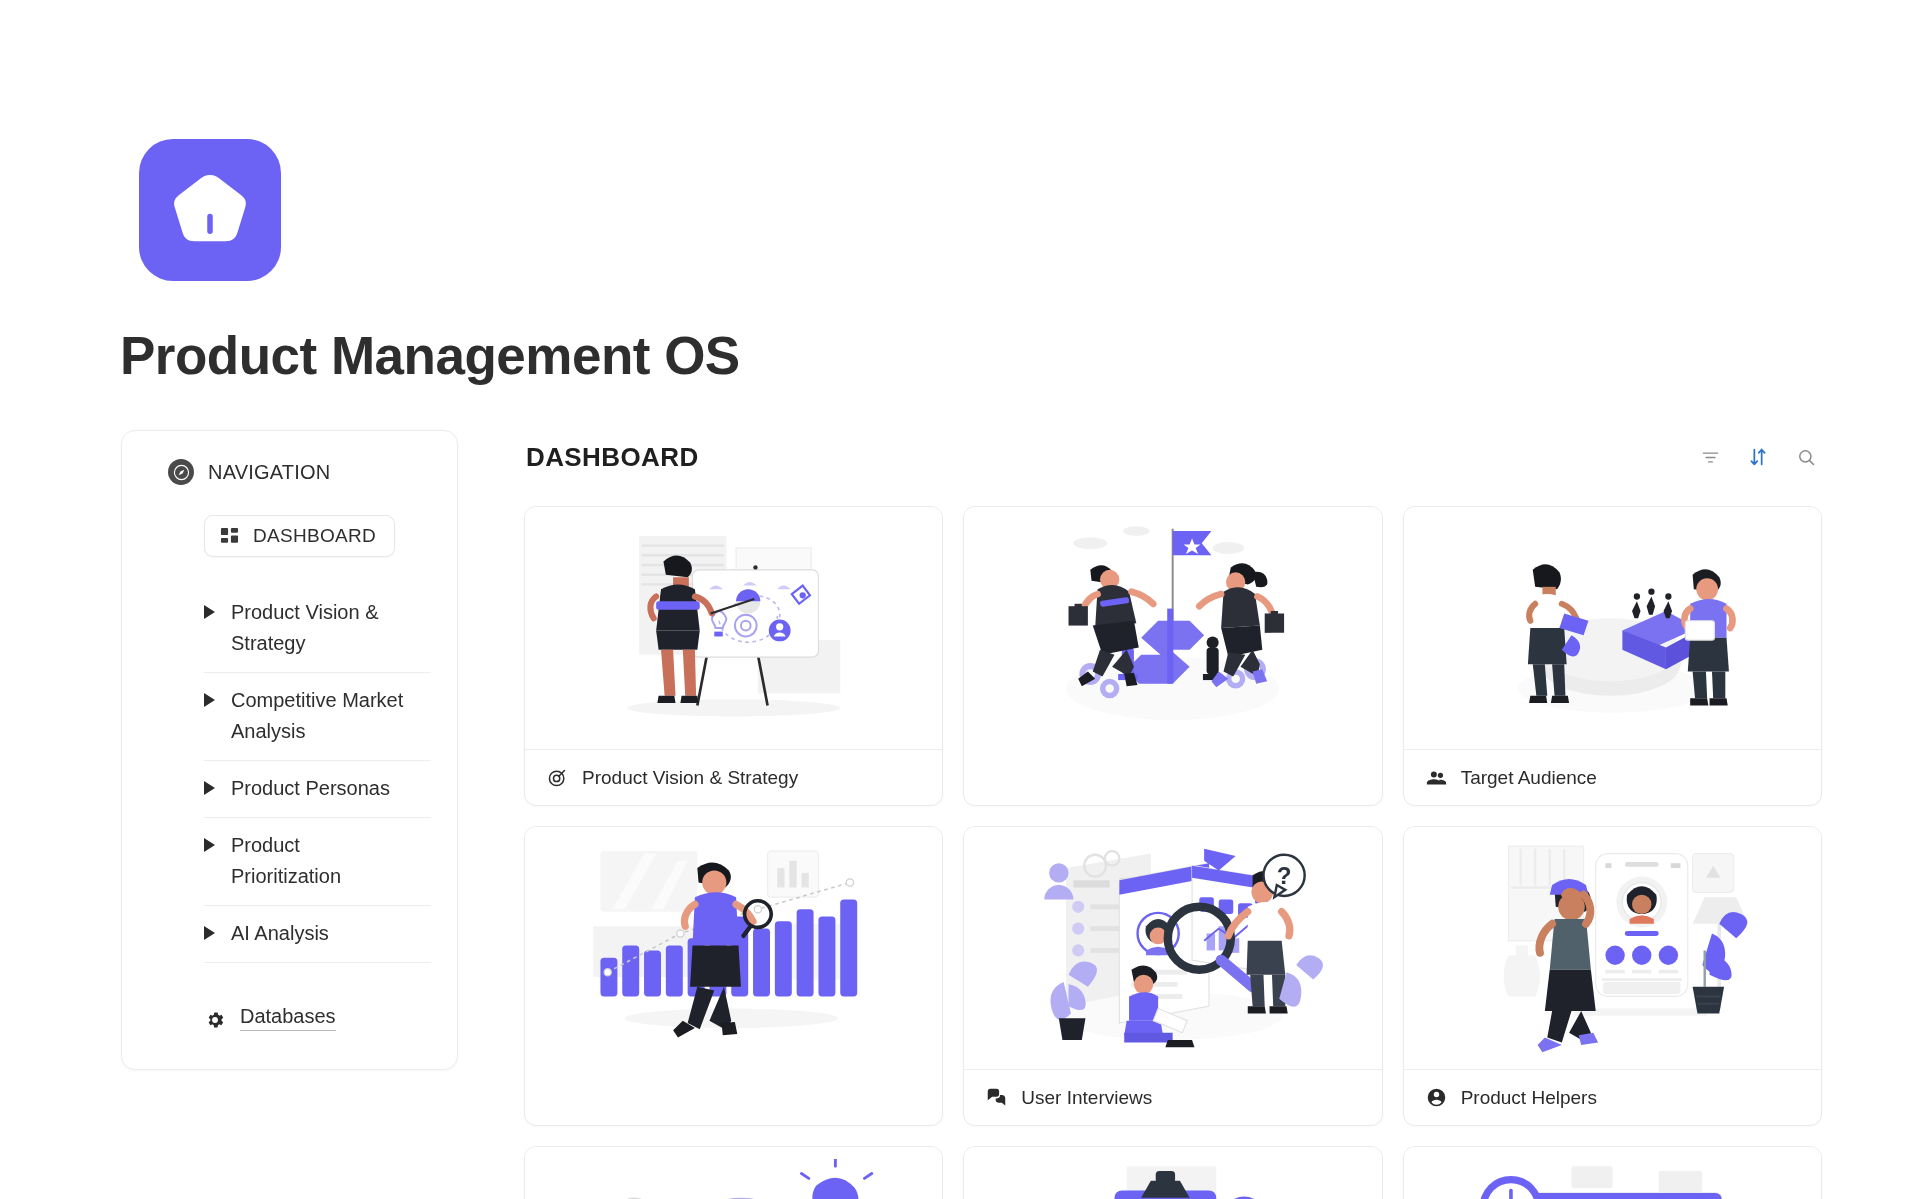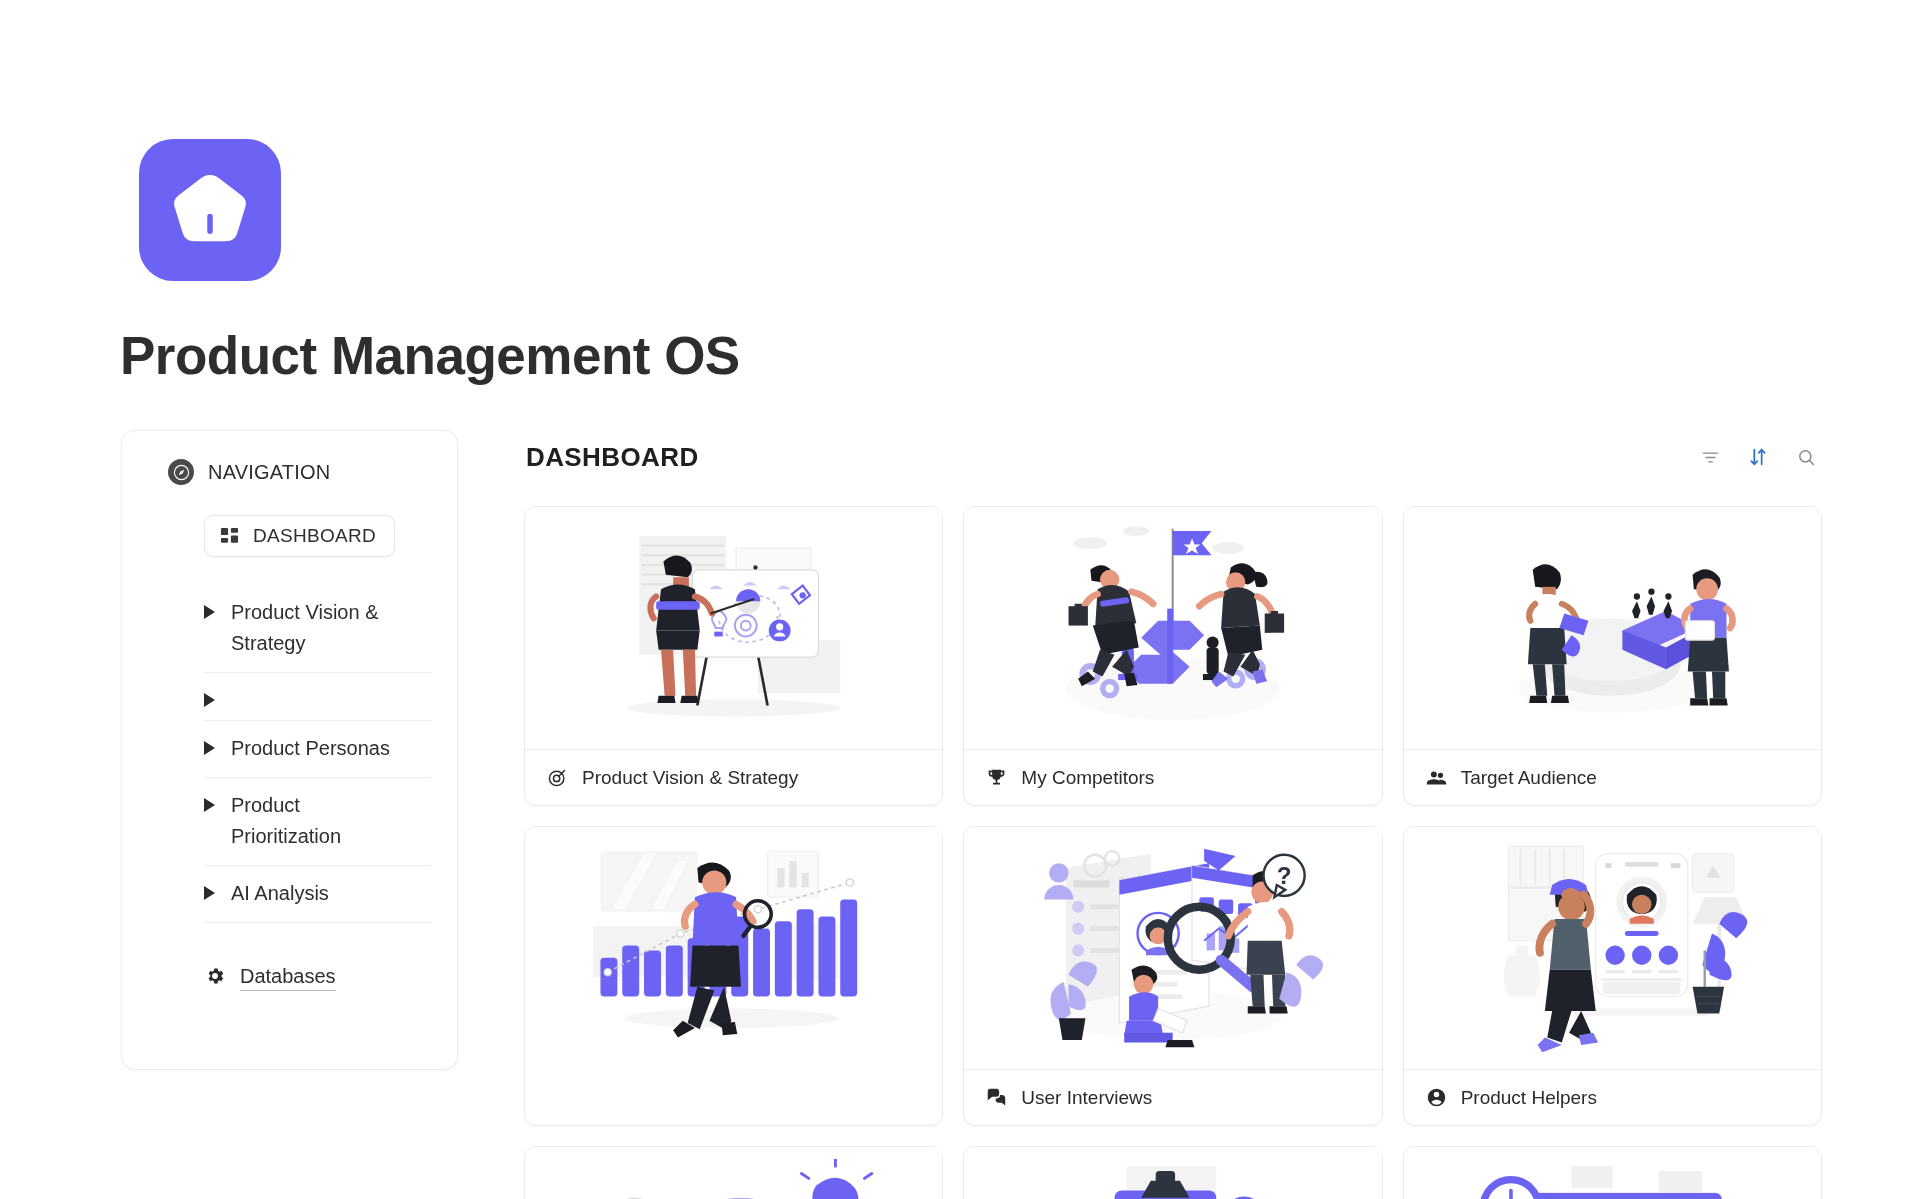--- a/index.html
+++ b/index.html
@@ -114,21 +114,21 @@
   }
   .nav-label {
     font-size: 20px;
     line-height: 31px;
     color: #2e2e2e;
     max-width: 180px;
   }
 
   .db-row {
     display: flex;
-    align-items: flex-start;
+    align-items: flex-end;
     gap: 14px;
     margin-top: 42px;
     margin-left: 56px;
   }
   .db-label {
     font-size: 20px;
     color: #2e2e2e;
     border-bottom: 1px solid #b9b9b9;
     padding-bottom: 2px;
   }
@@ -233,20 +233,21 @@
       <span class="dash-pill-label">DASHBOARD</span>
     </div>
 
     <div class="nav-list">
       <div class="nav-row">
         <span class="nav-caret"></span>
         <span class="nav-label">Product Vision &amp; Strategy</span>
       </div>
       <div class="nav-row">
         <span class="nav-caret"></span>
+        <span class="nav-label">Competitive Market Analysis</span>
       </div>
       <div class="nav-row">
         <span class="nav-caret"></span>
         <span class="nav-label">Product Personas</span>
       </div>
       <div class="nav-row">
         <span class="nav-caret"></span>
         <span class="nav-label">Product Prioritization</span>
       </div>
       <div class="nav-row">
@@ -408,28 +409,20 @@
             <circle cx="182" cy="52" r="8" fill="#e79a7f"></circle>
             <path d="M172 60q14-8 26 2l4 26-32 2z" fill="#2c2f38"></path>
             <path d="M170 90l32-2 2 20-28 6z" fill="#1f222a"></path>
             <path d="M176 110l-4 16 8 4 10-18zM196 108l6 12-2 10-14-8z" fill="#2c2f38"></path>
             <path d="M168 126l-6 8 4 5 10-7zM196 126l3 10 9-2-4-10z" fill="#7a72f0"></path>
             <path d="M170 62c-8 2-14 6-18 10" stroke="#e79a7f" stroke-width="5.5" fill="none" stroke-linecap="round"></path>
             <path d="M200 64c7 3 10 8 12 13" stroke="#e79a7f" stroke-width="5.5" fill="none" stroke-linecap="round"></path>
             <path d="M206 78h16v16h-16z" fill="#2c2f38"></path>
               <path d="M211 76h6v4h-6z" fill="#2c2f38"></path>
           </svg>
-        </div>
-        <div class="card-foot">
-          <span class="card-foot-icon">
-            <svg viewBox="0 0 24 24" width="21" height="21">
-              <path fill="#2b2b2b" d="M17 4V3H7v1H3v3a4 4 0 0 0 4 4 5 5 0 0 0 4 3.9V18H8v2h8v-2h-3v-3.1A5 5 0 0 0 17 11a4 4 0 0 0 4-4V4zM5 7V6h2v3.2A2 2 0 0 1 5 7zm14 0a2 2 0 0 1-2 2.2V6h2z"></path>
-            </svg>
-          </span>
-          <span class="card-foot-label">My Competitors</span>
         </div>
       </div>
 
       <div class="card">
         <div class="card-img">
           <svg viewBox="0 0 260 180">
             <ellipse cx="130" cy="140" rx="78" ry="20" fill="#fafafa"></ellipse>
 
             <ellipse cx="128" cy="118" rx="58" ry="26" fill="#e6e6e6"></ellipse>
             <path d="M70 110a58 26 0 0 1 116 0v10a58 26 0 0 1-116 0z" fill="#ececec"></path>

